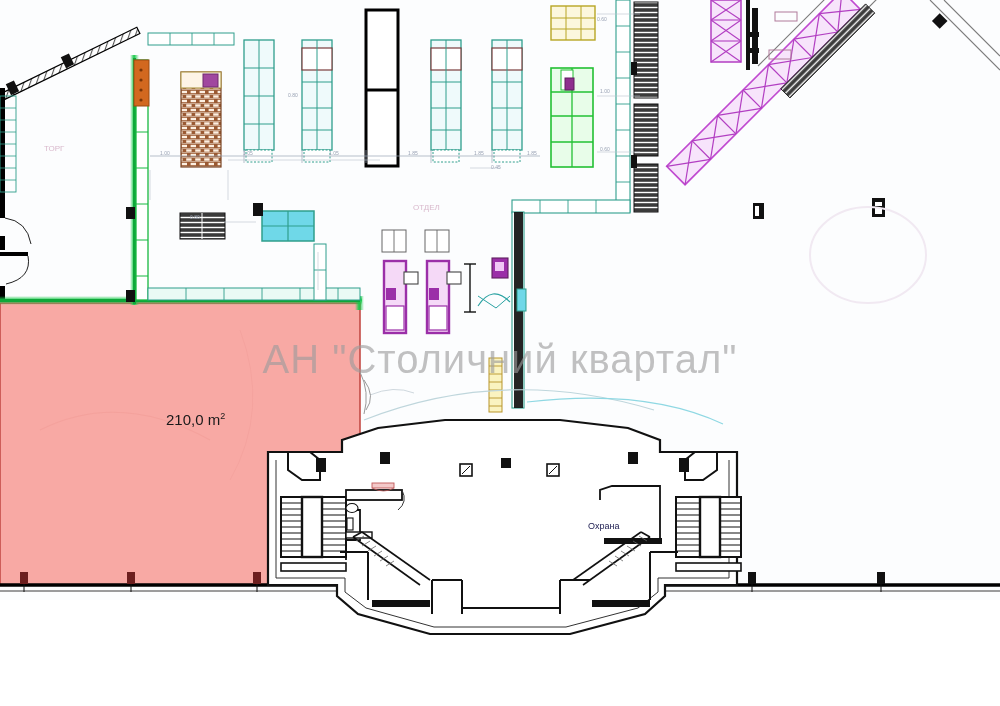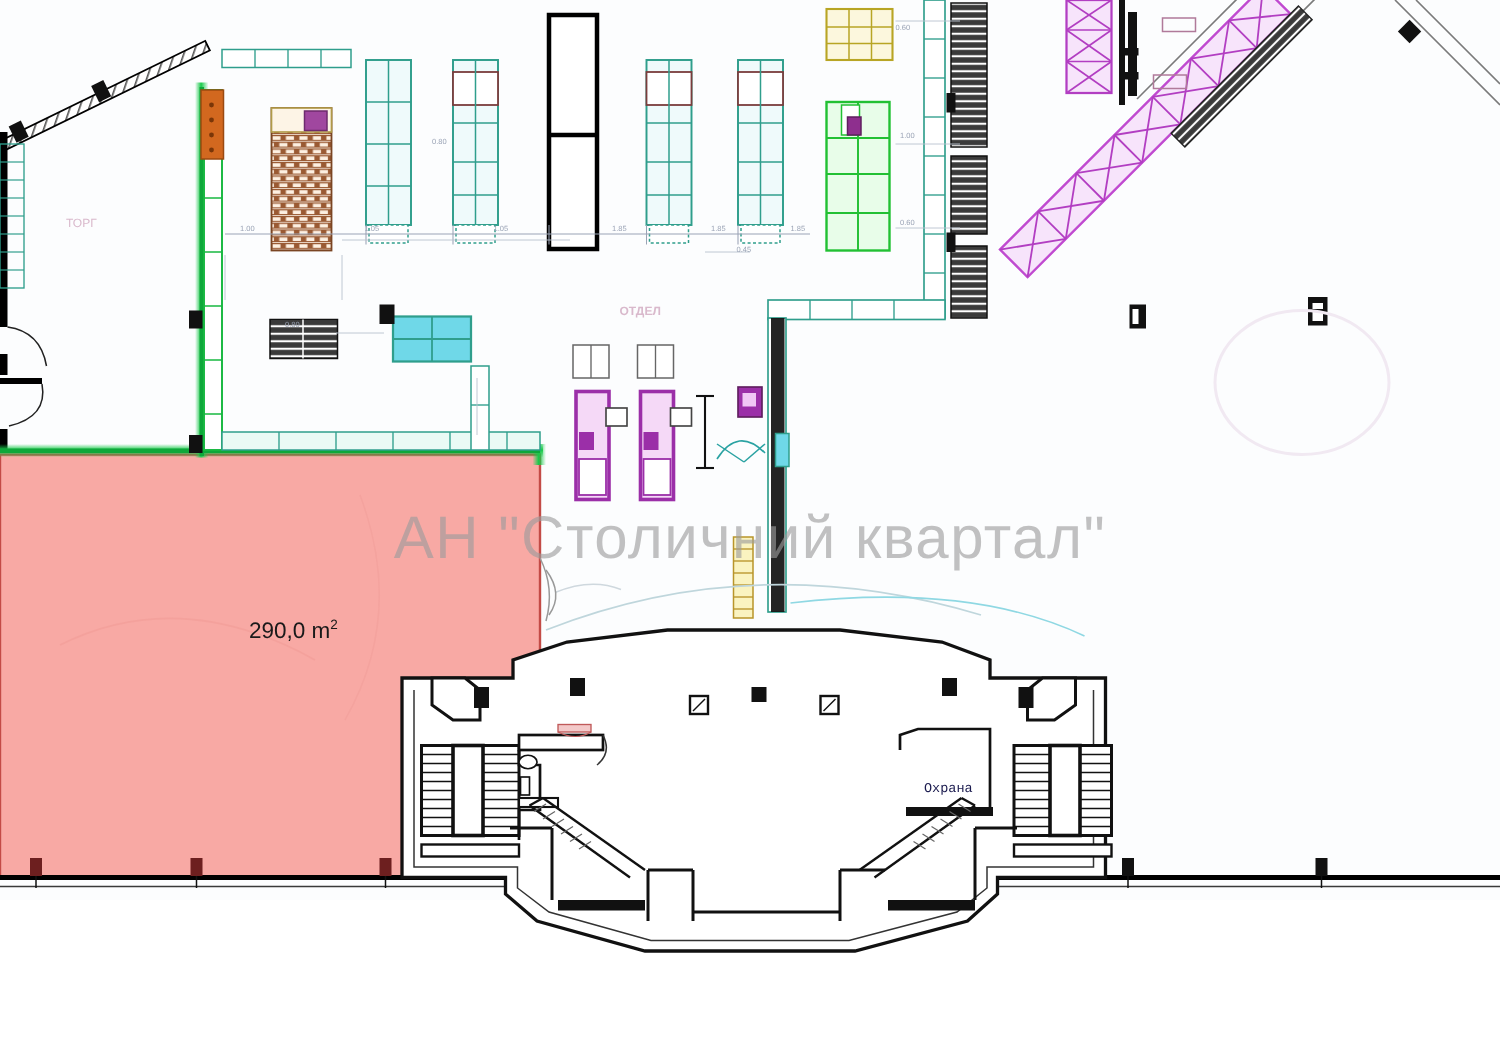--- a/index.html
+++ b/index.html
@@ -589,26 +589,26 @@
       <line x1="224" y1="222" x2="256" y2="222"></line>
       <line x1="318" y1="252" x2="318" y2="290"></line>
       <line x1="470" y1="168" x2="500" y2="168"></line>
     </g>
 
   </svg>
 
   <div class="wm">АН "Столичний квартал"</div>
 
   <div class="arealbl">
-    <span>290,0 m</span><sup>2</sup>
+    <span>210,0 m</span><sup>2</sup>
   </div>
 
-  <div class="roomlbl" style="left:616px;top:521px;font-family:Liberation Mono, monospace;">Охрана</div>
+  <div class="roomlbl" style="left:588px;top:521px;">Охрана</div>
   <div class="faintlbl" style="left:44px;top:144px;">ТОРГ</div>
-  <div class="faintlbl" style="left:413px;top:203px;font-weight:bold;">ОТДЕЛ</div>
+  <div class="faintlbl" style="left:413px;top:203px;">ОТДЕЛ</div>
 
   <div class="dimtxt" style="left:160px;top:150px;">1.00</div>
   <div class="dimtxt" style="left:243px;top:150px;">1.05</div>
   <div class="dimtxt" style="left:329px;top:150px;">1.05</div>
   <div class="dimtxt" style="left:408px;top:150px;">1.85</div>
   <div class="dimtxt" style="left:474px;top:150px;">1.85</div>
   <div class="dimtxt" style="left:527px;top:150px;">1.85</div>
   <div class="dimtxt" style="left:597px;top:16px;">0.60</div>
   <div class="dimtxt" style="left:600px;top:88px;">1.00</div>
   <div class="dimtxt" style="left:600px;top:146px;">0.60</div>

